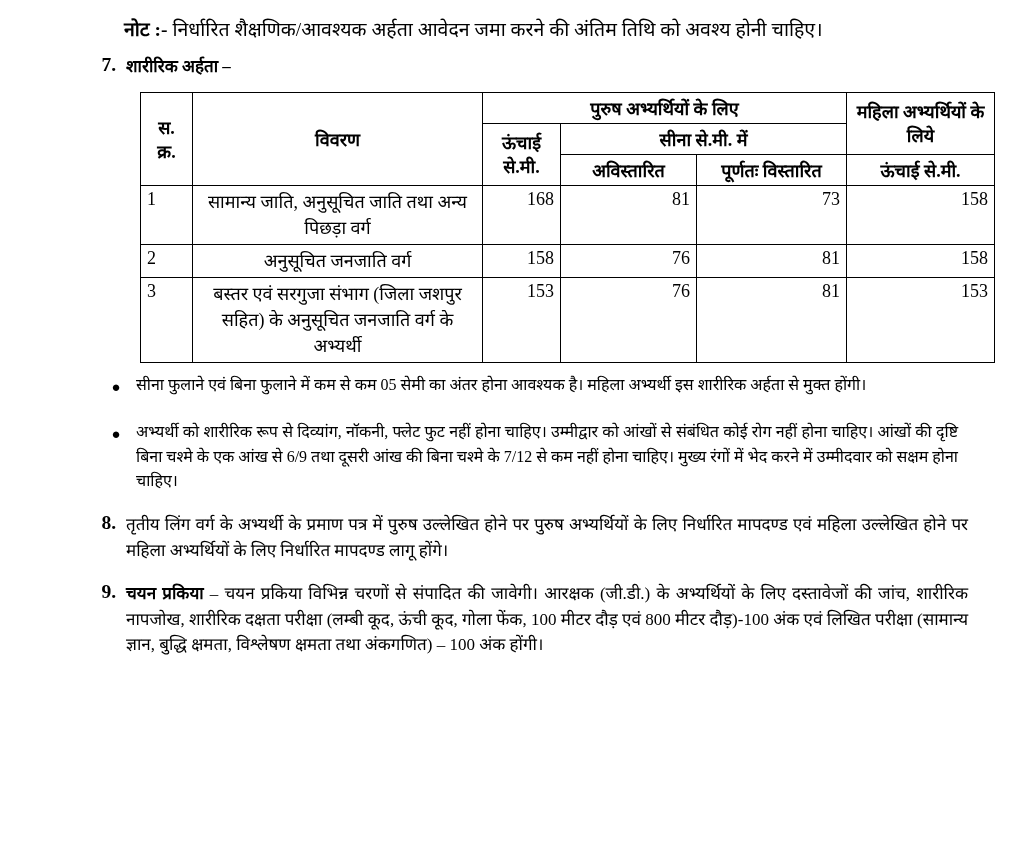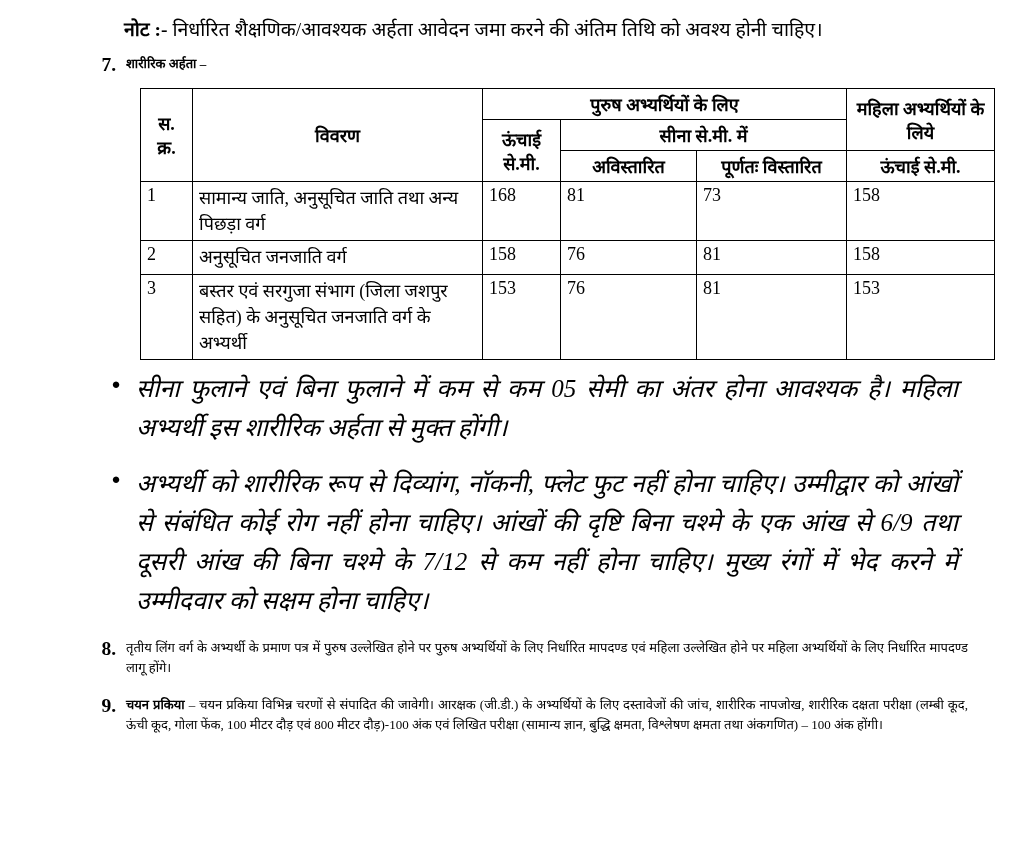--- a/index.html
+++ b/index.html
@@ -38,21 +38,21 @@
     width: 30px;
     flex: 0 0 30px;
     font-size: 19.5px;
     font-weight: bold;
     text-align: right;
     padding-right: 10px;
     box-sizing: border-box;
   }
   .num-item .body {
     flex: 1 1 auto;
-    font-size: 13px;
+    font-size: 17px;
     line-height: 1.5;
     text-align: justify;
   }
   .heading-bold {
     font-weight: bold;
   }
   table.phys {
     border-collapse: collapse;
     margin: 12px 0 8px 44px;
     width: 830px;
@@ -72,49 +72,48 @@
     font-family: Liberation Serif, serif;
   }
   .c-sn { width: 52px; margin-left: 46px; }
   .c-desc { width: 290px; }
   .c-h { width: 78px; }
   .c-ch1 { width: 136px; }
   .c-ch2 { width: 150px; }
   .c-fem { width: 148px; margin-top: 16px; }
   td.sn { text-align: left; vertical-align: top; }
   td.desc {
-    text-align: left;
+    text-align: center;
     line-height: 1.45;
   }
   td.numcell {
-    text-align: left;
+    text-align: right;
     vertical-align: top;
   }
   .bullets {
     margin: 10px 0 4px 0;
   }
   .bullet-item {
     display: flex;
     align-items: flex-start;
     margin: 0 0 18px 0;
   }
   .bullet-dot {
     flex: 0 0 40px;
     width: 40px;
     text-align: center;
     font-size: 15px;
     line-height: 1.9;
   }
   .bullet-text {
     flex: 1 1 auto;
-    font-size: 25px;
+    font-size: 16px;
     line-height: 1.55;
     text-align: justify;
     padding-right: 10px;
-    font-style: italic;
   }
   .gap-before { margin-top: 18px; }
 </style>
 </head>
 <body>
 
 <div class="page">
 
   <div class="note-line">
     <span class="note-label">नोट :-</span>

